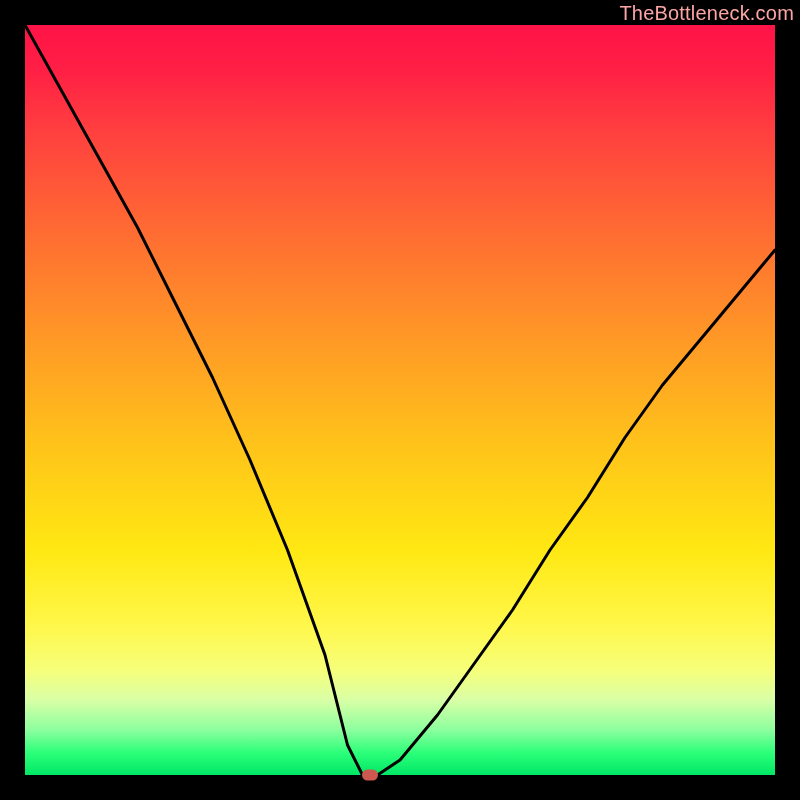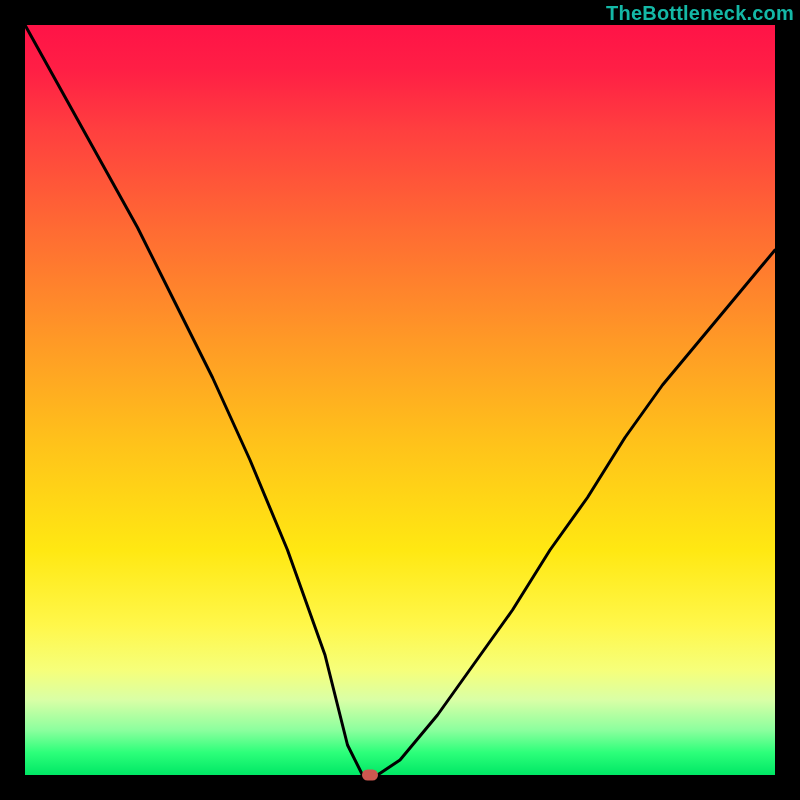--- a/index.html
+++ b/index.html
@@ -38,23 +38,23 @@
       #d9ffa6 90%,
       #8cff9e 94%,
       #2dff7a 97%,
       #00e765 100%
     );
   }
   .watermark {
     position: absolute;
     top: 2px;
     right: 6px;
-    color: #14b8a6;
+    color: #fca5a5;
     font-size: 20px;
-    font-weight: 700;
+    font-weight: 400;
     letter-spacing: 0.2px;
     user-select: none;
   }
   svg.curve {
     position: absolute;
     left: 0;
     top: 0;
     width: 750px;
     height: 750px;
     overflow: visible;

